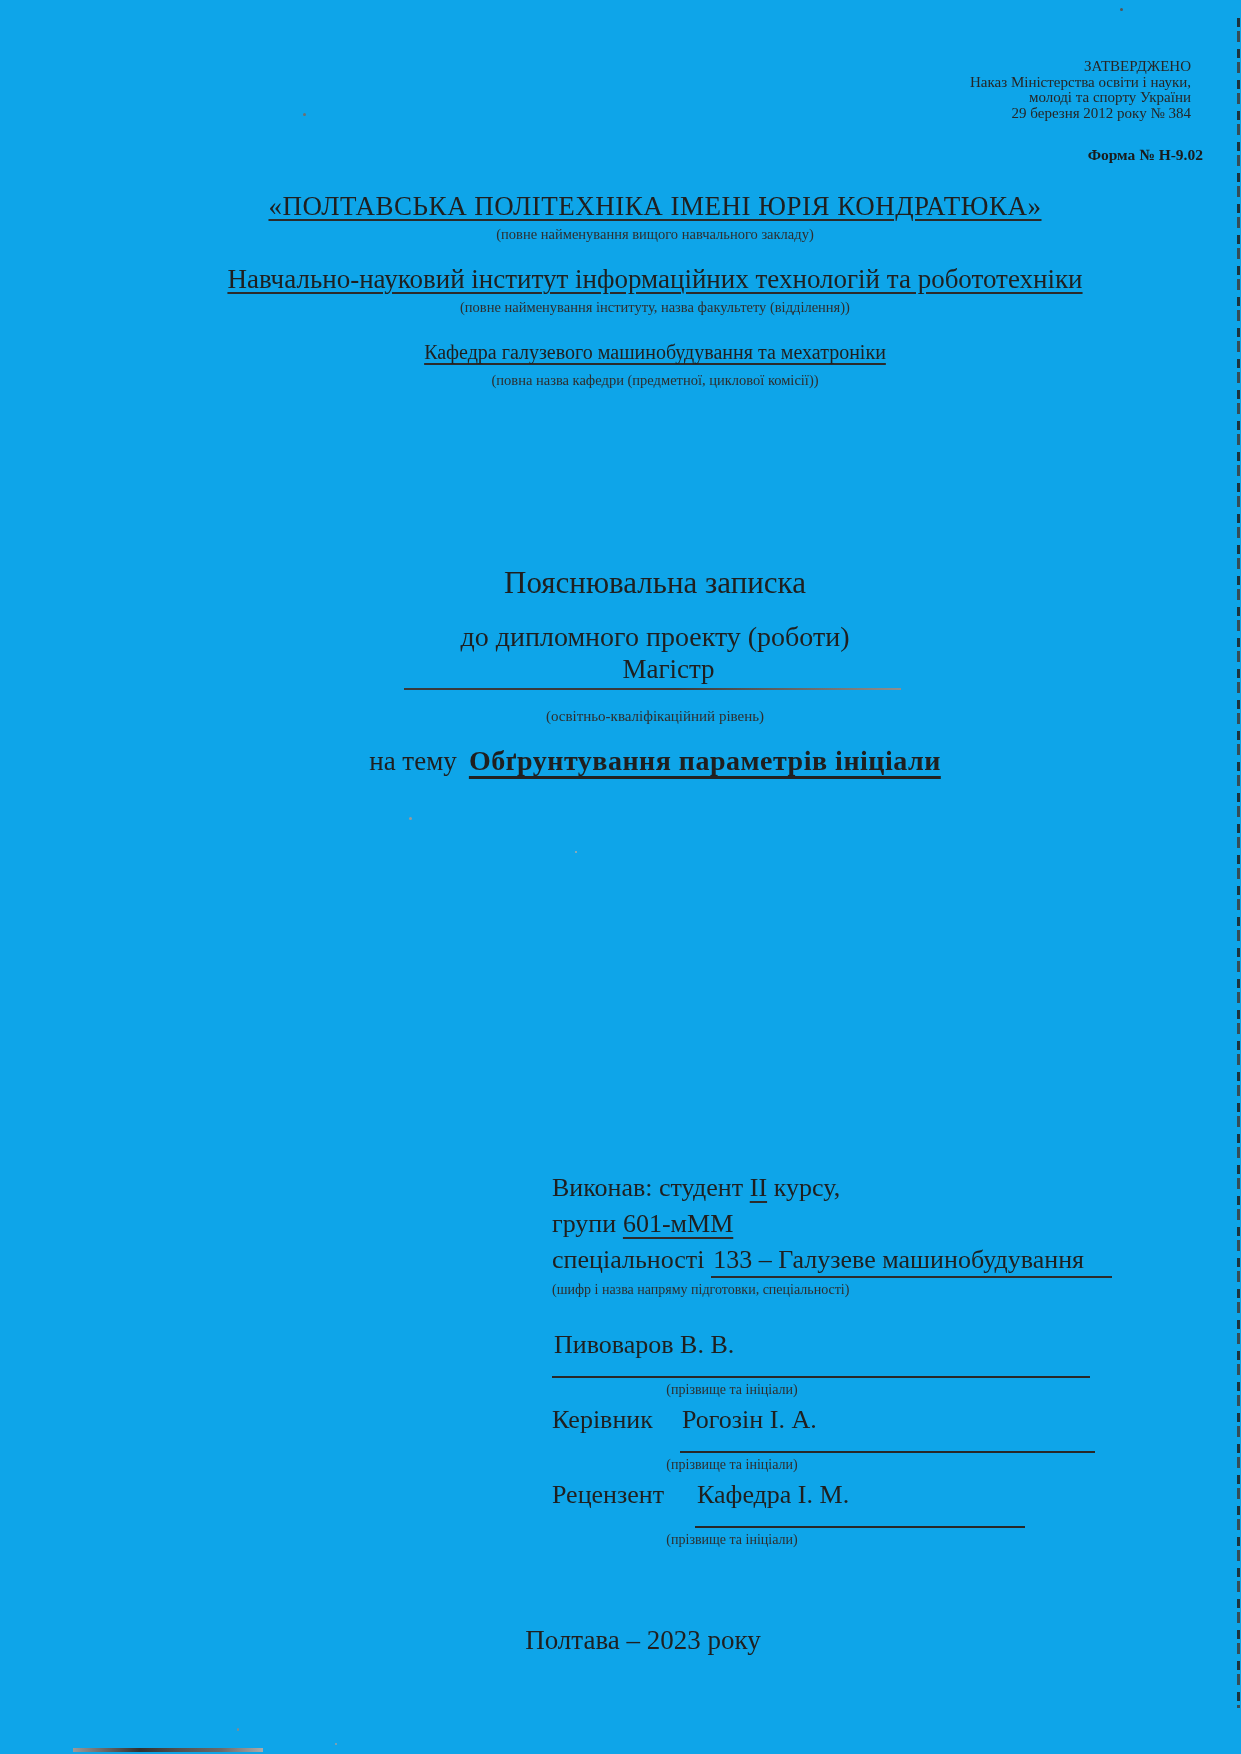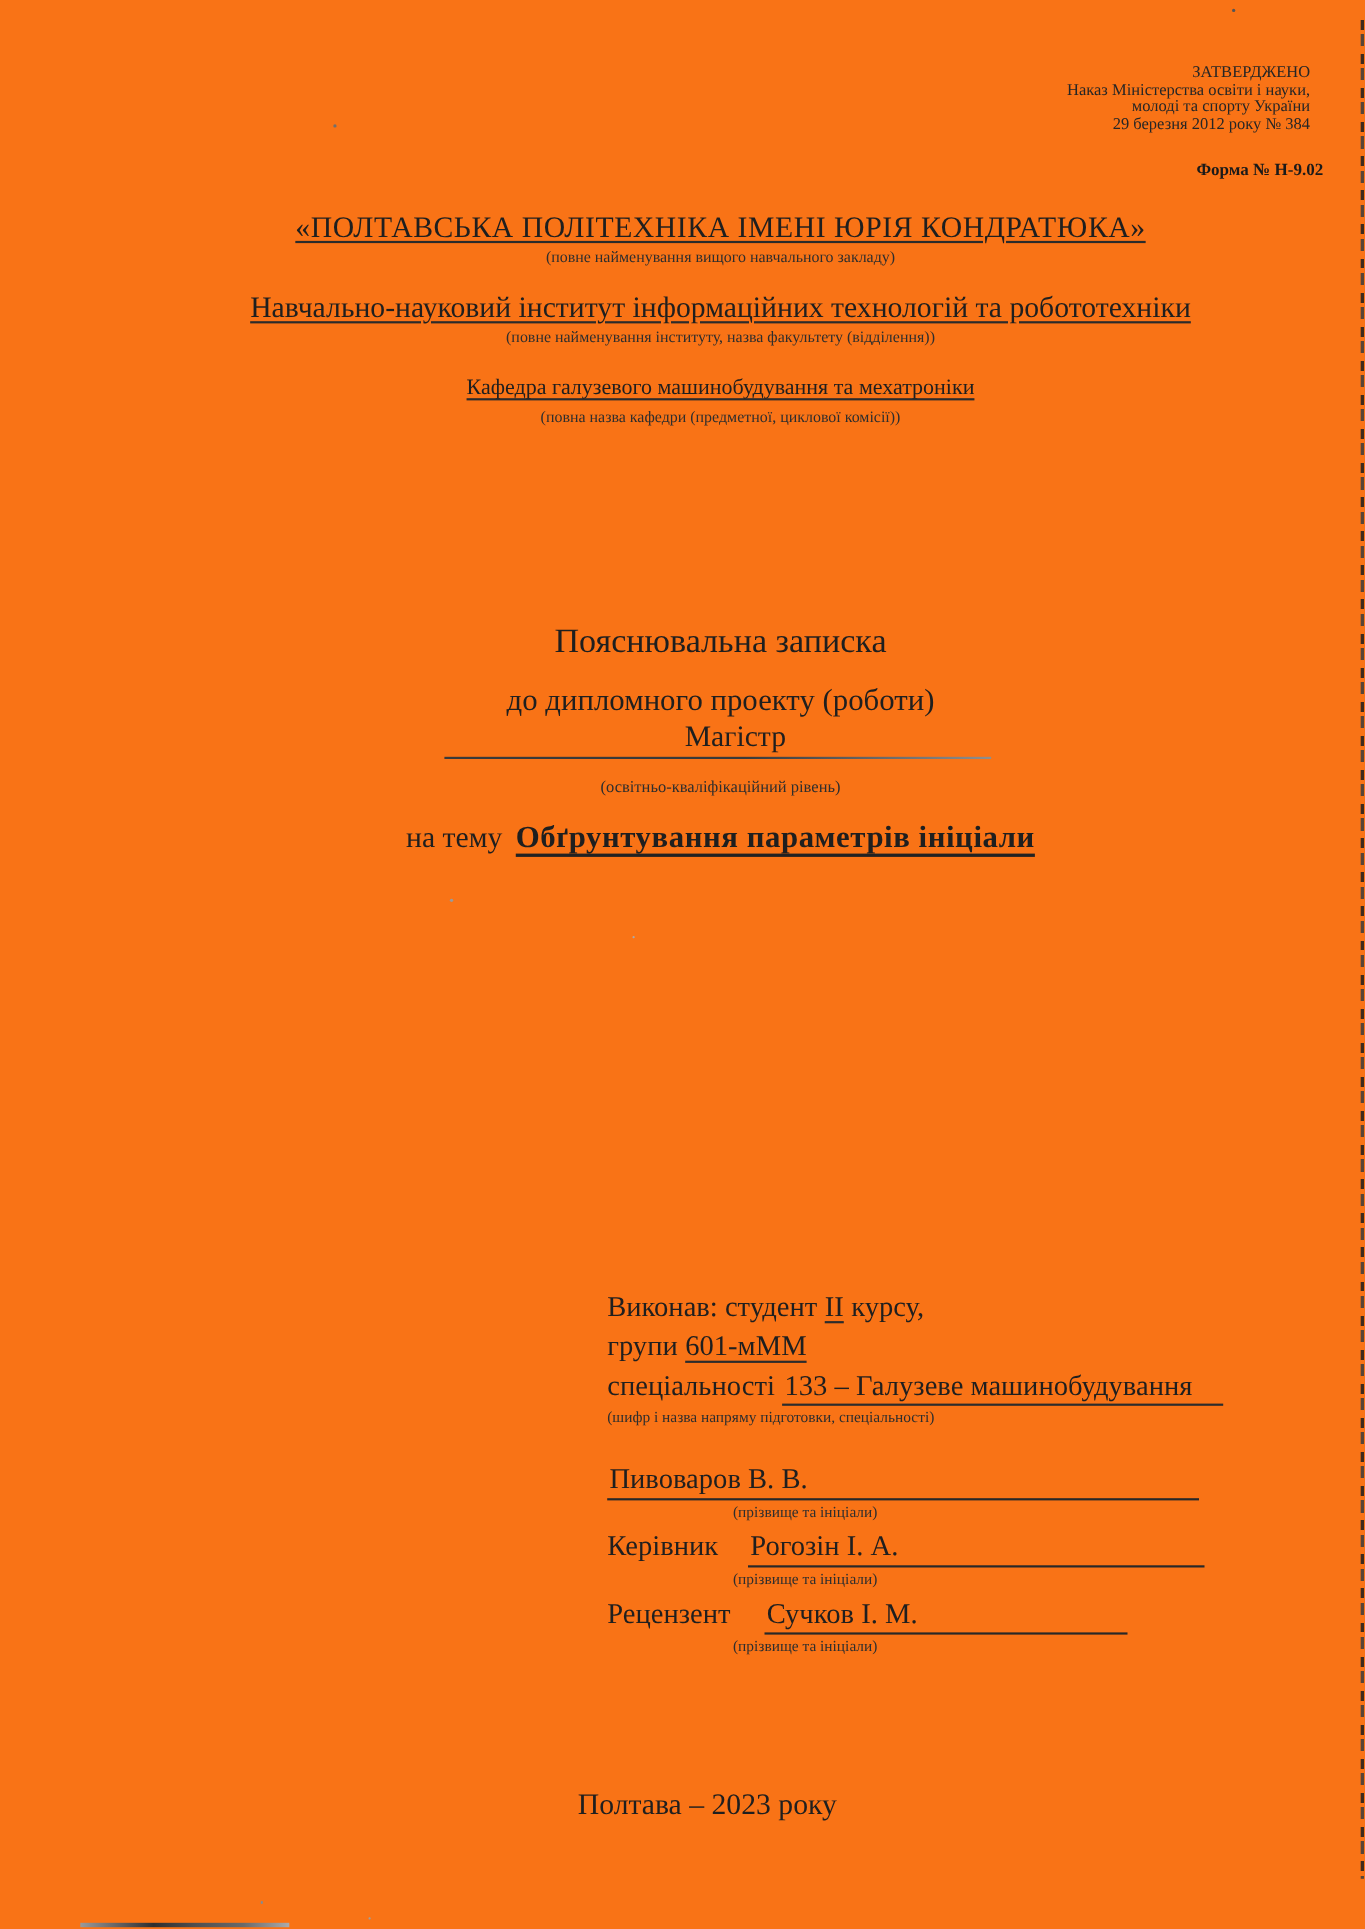--- a/index.html
+++ b/index.html
@@ -1,20 +1,20 @@
 <!DOCTYPE html>
 <html><head>
 <meta charset="utf-8">
 <style>
   html,body { margin:0; padding:0; background:#e8e8e8; }
   .page {
     position:relative;
     width:1241px; height:1754px;
     margin:0 auto;
-    background:#f97316;
+    background:#0ea5e9;
     overflow:hidden;
     font-family:"Liberation Serif", serif;
     color:#1f1f1f;
   }
   
   .approval {
     position:absolute; top:59px; right:50px;
     text-align:right; font-size:15px; line-height:15.6px; color:#262626;
   }
   .form-number {
@@ -65,21 +65,21 @@
     display:inline-block; border-bottom:2px solid #2c2c2c;
     padding:0 28px 1px 2px; line-height:30px;
   }
   .ex-caption { font-size:14px; line-height:15px; margin-top:4px; color:#2e2e2e; }
   
   .signatures { position:absolute; left:552px; top:1330px; font-size:26px; }
   .sig-row { display:flex; align-items:baseline; line-height:30px; }
   .sig-label { white-space:pre; }
   .lbl-supervisor { width:128px; }
   .lbl-reviewer   { width:143px; }
-  .sig-line { border-bottom:2.5px solid #282828; padding:0 0 2px 2px; }
+  .sig-line { border-bottom:2.5px solid #282828; padding:0 0 16px 2px; }
   .w1 { width:536px; } .w2 { width:413px; } .w3 { width:328px; }
   .sig-caption {
     font-size:14px; line-height:15px; color:#2e2e2e;
     margin:4px 0 8px 100px; width:160px; text-align:center;
   }
   
   .footer {
     position:absolute; left:145px; top:1625px; width:1020px;
     text-align:center; font-size:27px; text-indent:-24px;
   }
@@ -159,21 +159,21 @@
     <div class="sig-caption">(прізвище та ініціали)</div>
 
     <div class="sig-row">
       <span class="sig-label lbl-supervisor">Керівник</span>
       <span class="sig-line w2"><span>Рогозін І. А.</span></span>
     </div>
     <div class="sig-caption">(прізвище та ініціали)</div>
 
     <div class="sig-row">
       <span class="sig-label lbl-reviewer">Рецензент</span>
-      <span class="sig-line w3"><span>Сучков І. М.</span></span>
+      <span class="sig-line w3"><span>Кафедра І. М.</span></span>
     </div>
     <div class="sig-caption">(прізвище та ініціали)</div>
   </div>
 
   <div class="footer">Полтава – 2023 року</div>
 
   <div class="edge-line"></div>
   <div class="bottom-line"></div>
   <div class="speck s1"></div>
   <div class="speck s2"></div>

